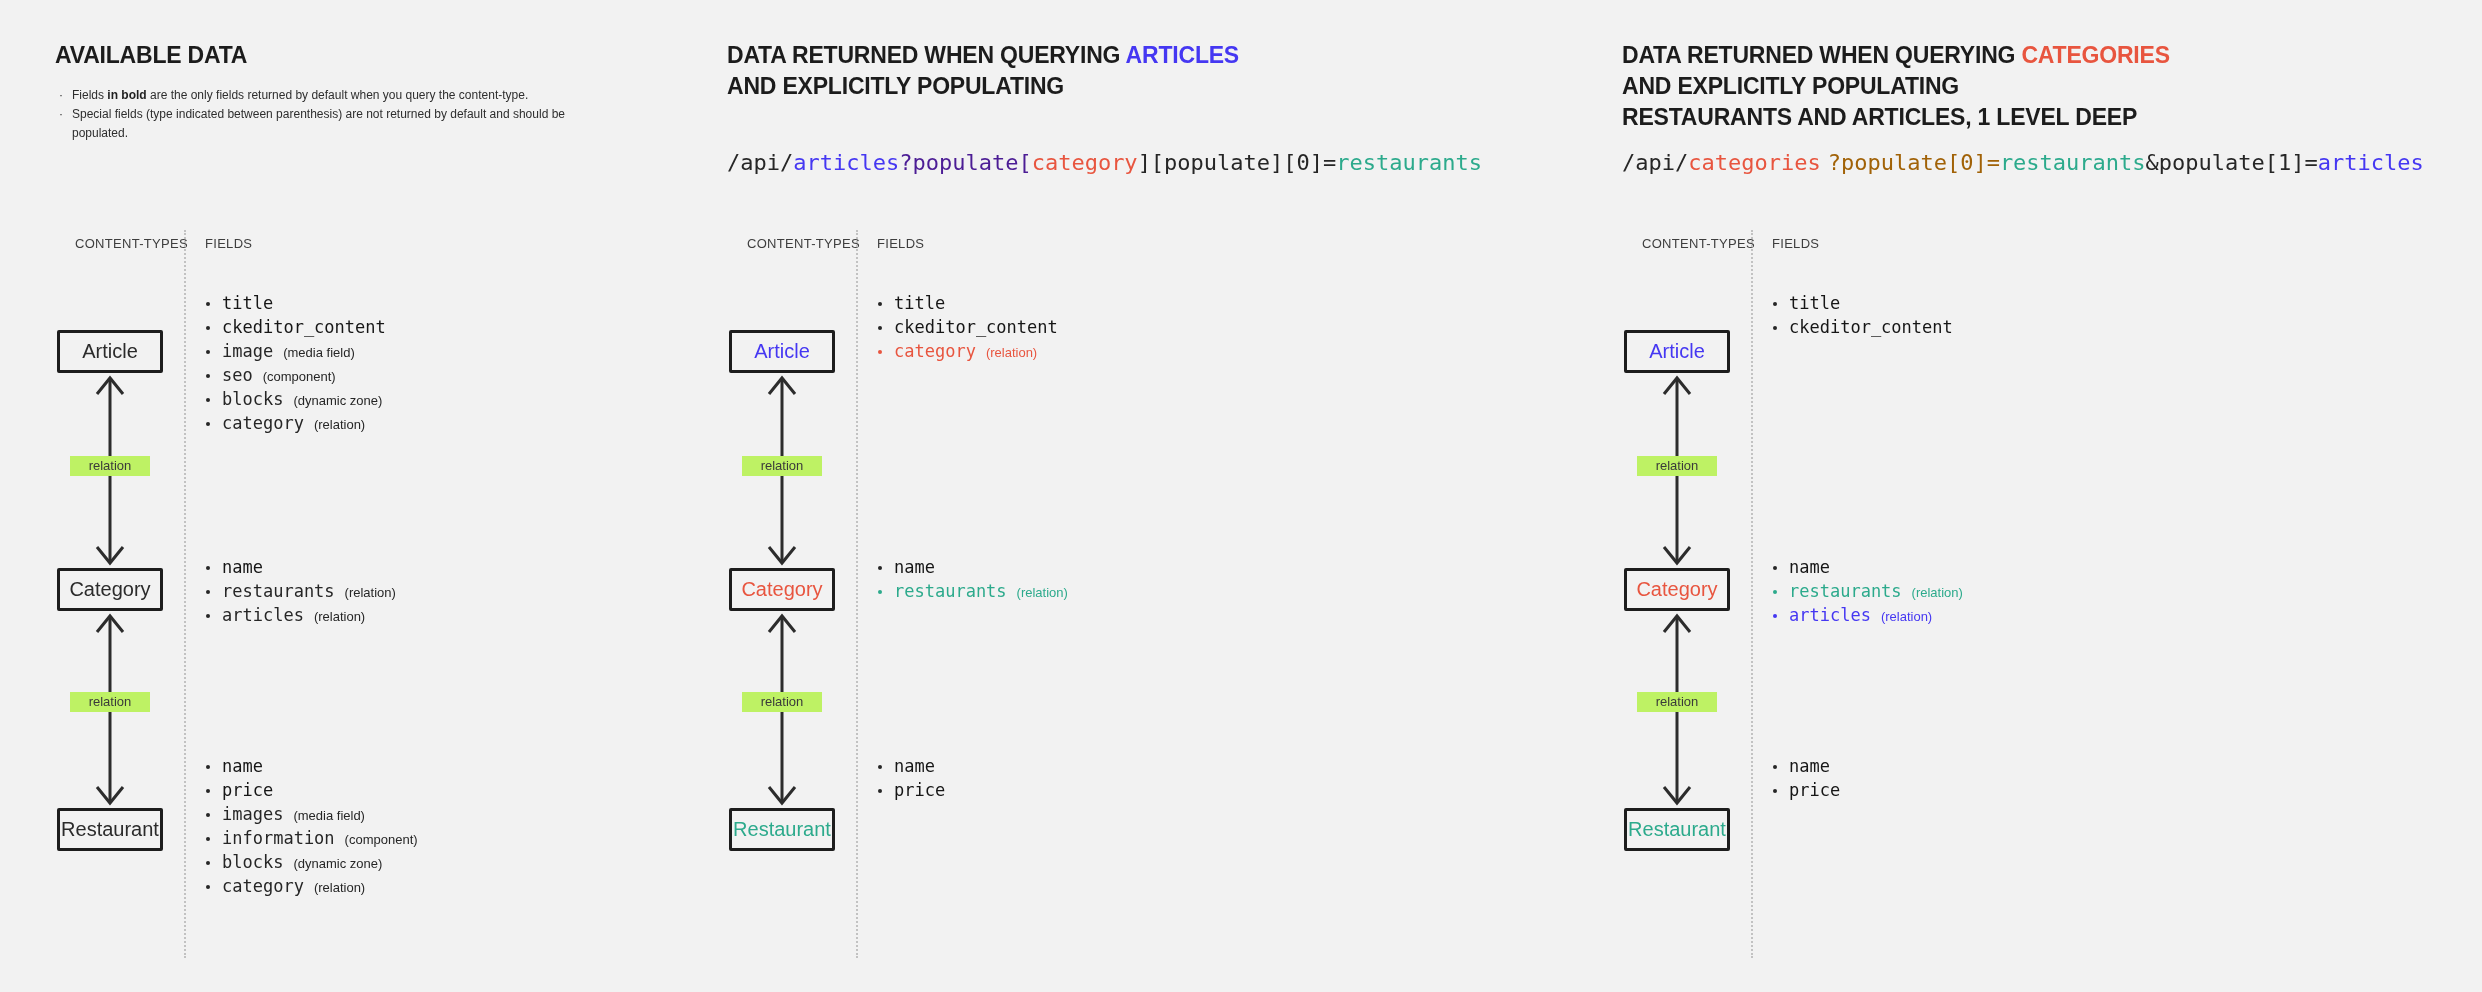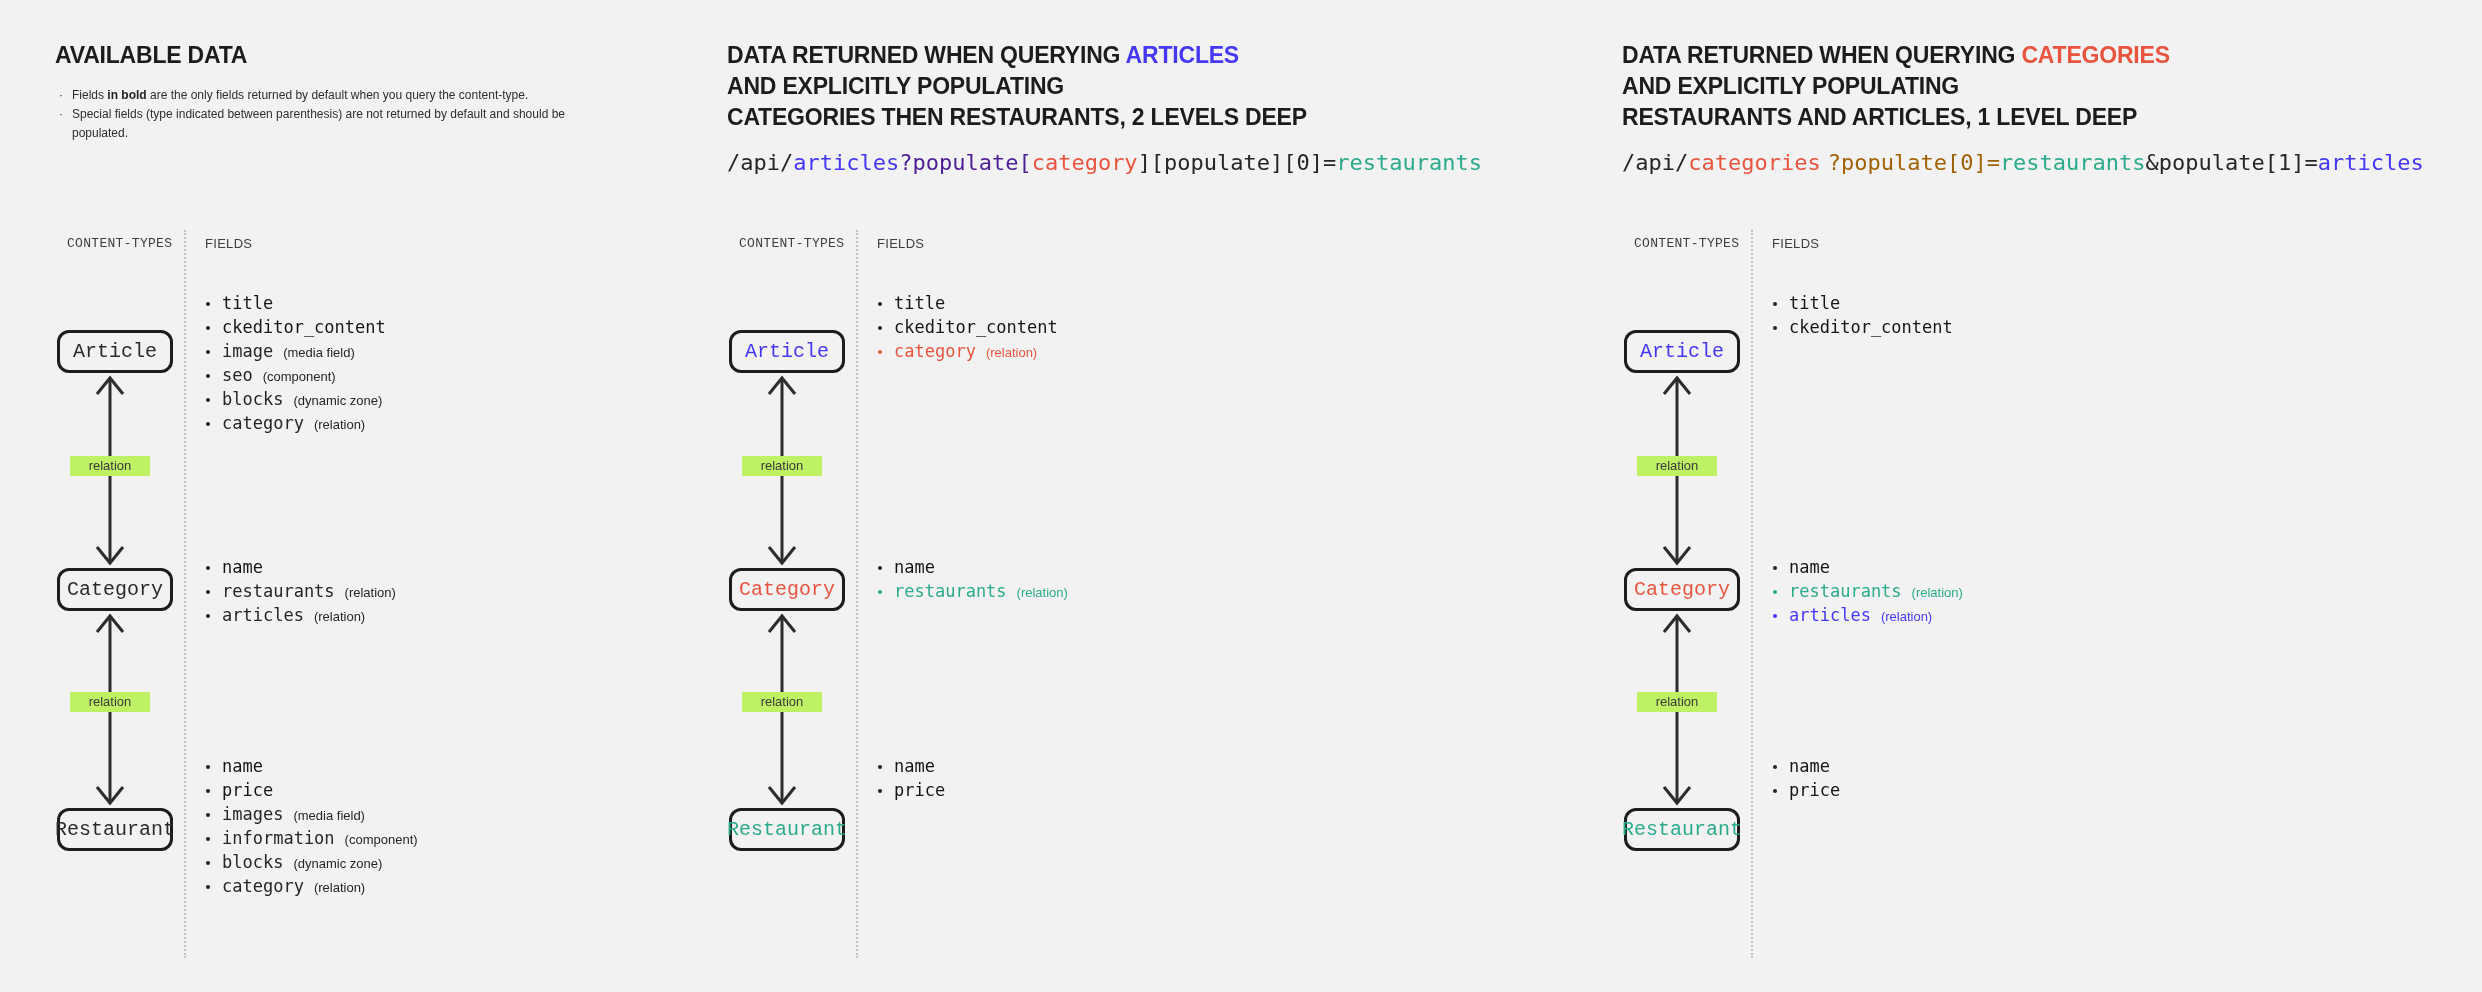--- a/index.html
+++ b/index.html
@@ -13,28 +13,28 @@
   }
   .section{position:absolute;top:0;height:992px;}
   .heading{position:absolute;left:0;top:40px;}
   .h-line{font-size:23px;font-weight:700;line-height:31px;letter-spacing:-0.2px;color:#1c1c1c;white-space:nowrap;}
   .notes{position:absolute;left:4px;top:86px;width:520px;}
   .note{display:flex;font-size:12px;line-height:19px;color:#2e2e2e;}
   .note-dot{flex:none;width:13px;padding-top:0;color:#2e2e2e;}
   .note b{font-weight:700;color:#1f1f1f;}
   .code{position:absolute;left:0;top:149px;font-family:"DejaVu Sans Mono",monospace;font-size:22px;line-height:28px;white-space:nowrap;color:#262626;}
   .col-header{position:absolute;top:236px;font-size:13px;letter-spacing:0.3px;color:#3e3e3e;white-space:nowrap;}
-  .col-header.ct{left:12px;font-family:Liberation Mono, monospace;}
+  .col-header.ct{left:20px;}
   .col-header.fl{left:150px;}
   .dotted{position:absolute;left:129px;top:230px;height:728px;width:0;border-left:2px dotted #c2c2c2;}
   .node-box{
-    position:absolute;left:2px;width:116px;height:43px;
-    border:3px solid #1d1d1d;border-radius:12px;background:#f2f2f2;
+    position:absolute;left:2px;width:106px;height:43px;
+    border:3px solid #1d1d1d;border-radius:2px;background:#f2f2f2;
     box-sizing:border-box;
-    display:flex;align-items:center;justify-content:center;font-family:Liberation Mono, monospace;
+    display:flex;align-items:center;justify-content:center;
   }
   .node-label{font-size:20px;white-space:nowrap;}
   .connector{position:absolute;left:35px;}
   .relation-label{
     position:absolute;left:15px;width:80px;text-align:center;
     font-size:13px;line-height:20px;color:#3a3a3a;background:#bef264;
   }
   .field-list{position:absolute;left:150px;}
   .field-item{position:relative;padding-left:17px;line-height:24px;height:24px;white-space:nowrap;color:#262626;}
   .field-item .fi-dot{position:absolute;left:1px;top:11px;width:4px;height:4px;border-radius:2px;background:currentColor;}
@@ -103,21 +103,20 @@
         <line x1="20" y1="3" x2="20" y2="190" fill="none" stroke="#2c2c2c" stroke-width="3"></line>
         <polyline points="7,19 20,3 33,19" fill="none" stroke="#2c2c2c" stroke-width="3"></polyline>
         <polyline points="7,174 20,190 33,174" fill="none" stroke="#2c2c2c" stroke-width="3"></polyline>
       </svg>
       <div class="relation-label" style="top: 692px;">relation</div>
     </div>
     <div class="section" style="left: 727px;">
       <div class="heading">
         <div class="h-line"><span>DATA RETURNED WHEN QUERYING </span><span style="color: rgb(69, 55, 242);">ARTICLES</span></div>
         <div class="h-line"><span>AND EXPLICITLY POPULATING</span></div>
-        <div class="h-line"><span>CATEGORIES THEN RESTAURANTS, 2 LEVELS DEEP</span></div>
       </div>
       <div class="code"><span style="color: rgb(38, 38, 38);">/api/</span><span style="color: rgb(69, 55, 242);">articles</span><span style="color: #4c1d95;">?populate[</span><span style="color: rgb(232, 85, 63);">category</span><span style="color: rgb(38, 38, 38); margin-top: 37px;">][populate][0]=</span><span style="color: rgb(44, 170, 140);">restaurants</span></div>
       <div class="col-header ct">CONTENT-TYPES</div>
       <div class="col-header fl">FIELDS</div>
       <div class="dotted"></div>
       <div class="node-box" style="top: 330px;">
         <span class="node-label" style="color: rgb(69, 55, 242);">Article</span>
       </div>
       <div class="field-list" style="top: 291px;">
         <div class="field-item bold"><span class="fi-dot"></span><span class="field-name">title</span></div>

